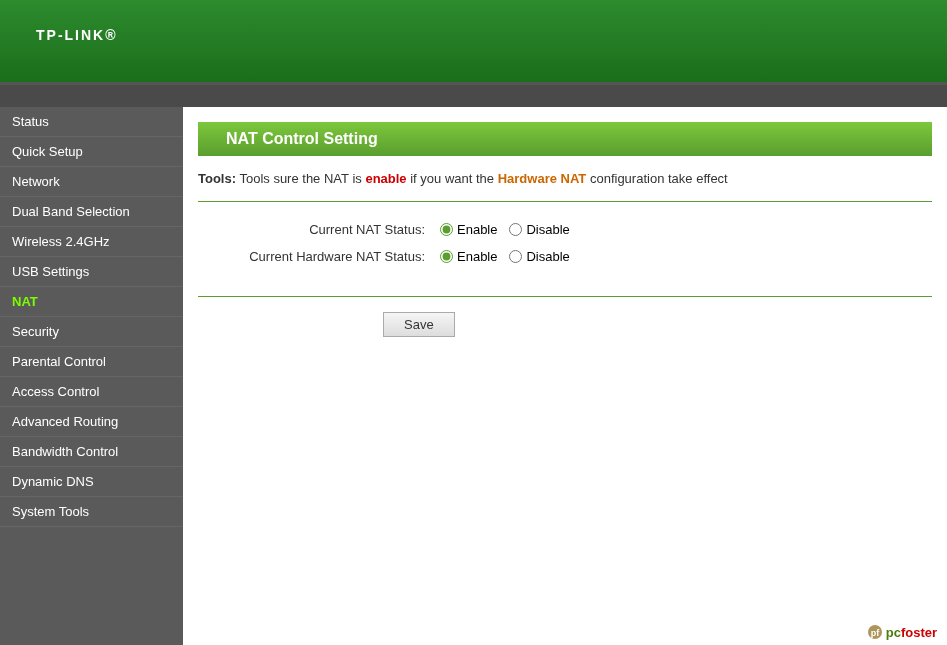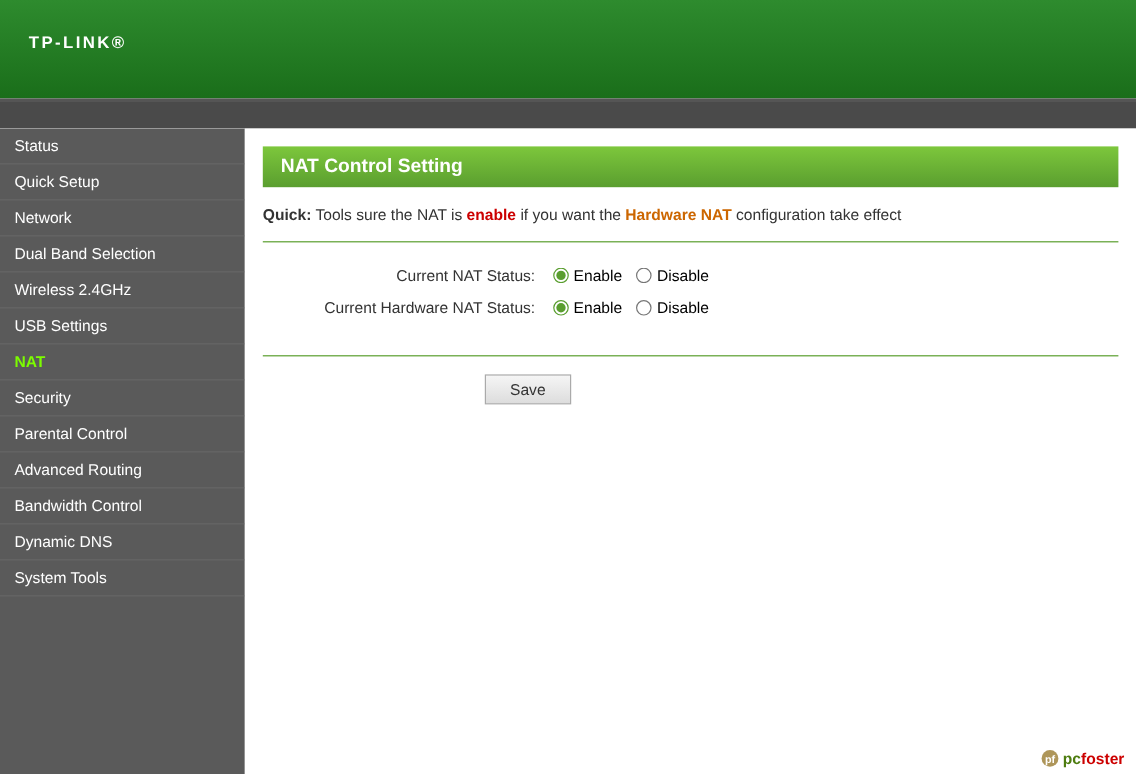--- a/index.html
+++ b/index.html
@@ -4,21 +4,21 @@
   <style>
     * { margin: 0; padding: 0; box-sizing: border-box; }
     body { font-family: Arial, sans-serif; font-size: 13px; background: #fff; display: flex; flex-direction: column; height: 645px; width: 947px; overflow: hidden; }
 
     
     #header {
       background: linear-gradient(to bottom, #2e8b2e, #1a6e1a);
       height: 85px;
       display: flex;
       align-items: center;
-      padding-left: 24px;
+      padding-left: 36px;
       border-bottom: 3px solid #555;
     }
     #header .logo {
       color: white;
       font-size: 36px;
       font-weight: bold;
       letter-spacing: 2px;
       font-style: italic;
     }
     #header .logo span {
@@ -35,21 +35,21 @@
 
     
     #main {
       display: flex;
       flex: 1;
       overflow: hidden;
     }
 
     
     #sidebar {
-      width: 204px;
+      width: 183px;
       background: #5a5a5a;
       flex-shrink: 0;
       overflow-y: auto;
     }
     .sidebar-item {
       padding: 7px 12px;
       color: #fff;
       cursor: pointer;
       font-size: 13px;
       border-bottom: 1px solid #666;
@@ -65,21 +65,21 @@
       background: #fff;
       overflow-y: auto;
       padding: 0;
     }
 
     .page-title-bar {
       background: linear-gradient(to bottom, #7dc73c, #5a9e2f);
       color: white;
       font-size: 16px;
       font-weight: bold;
-      padding: 8px 15px;
+      padding: 8px 28px;
       margin: 15px 15px 10px 15px;
     }
 
     .note-bar {
       font-size: 13px;
       padding: 5px 15px 10px 15px;
       color: #333;
     }
     .note-bar .note-label {
       font-weight: bold;
@@ -93,22 +93,21 @@
       font-weight: bold;
     }
 
     .divider {
       border: none;
       border-top: 1px solid #5a9e2f;
       margin: 5px 15px;
     }
 
     .form-section {
-      padding: 15px 7px;
-      margin-left: 15px;
+      padding: 15px 22px;
     }
     .form-row {
       display: flex;
       align-items: center;
       margin-bottom: 12px;
     }
     .form-label {
       text-align: right;
       width: 220px;
       margin-right: 15px;
@@ -180,33 +179,34 @@
   <div id="sidebar">
   <div class="sidebar-item">Status</div>
       <div class="sidebar-item">Quick Setup</div>
       <div class="sidebar-item">Network</div>
       <div class="sidebar-item">Dual Band Selection</div>
       <div class="sidebar-item">Wireless 2.4GHz</div>
       <div class="sidebar-item">USB Settings</div>
       <div class="sidebar-item active">NAT</div>
       <div class="sidebar-item">Security</div>
       <div class="sidebar-item">Parental Control</div>
+      <div class="sidebar-item">Access Control</div>
       <div class="sidebar-item">Advanced Routing</div>
       <div class="sidebar-item">Bandwidth Control</div>
       <div class="sidebar-item">Dynamic DNS</div>
       <div class="sidebar-item">System Tools</div>
     </div>
 
   <div id="content">
     <div class="page-title-bar">
       <span>NAT Control Setting</span>
     </div>
 
     <div class="note-bar">
-      <span class="note-label">Quick:</span>
+      <span class="note-label">Tools:</span>
       <span>  Tools sure the NAT is</span>
       <span class="highlight-red">enable</span>
       <span>if you want the</span>
       <span class="highlight-orange">Hardware NAT</span>
       <span>configuration take effect</span>
     </div>
 
     <hr class="divider">
 
     <div class="form-section">

